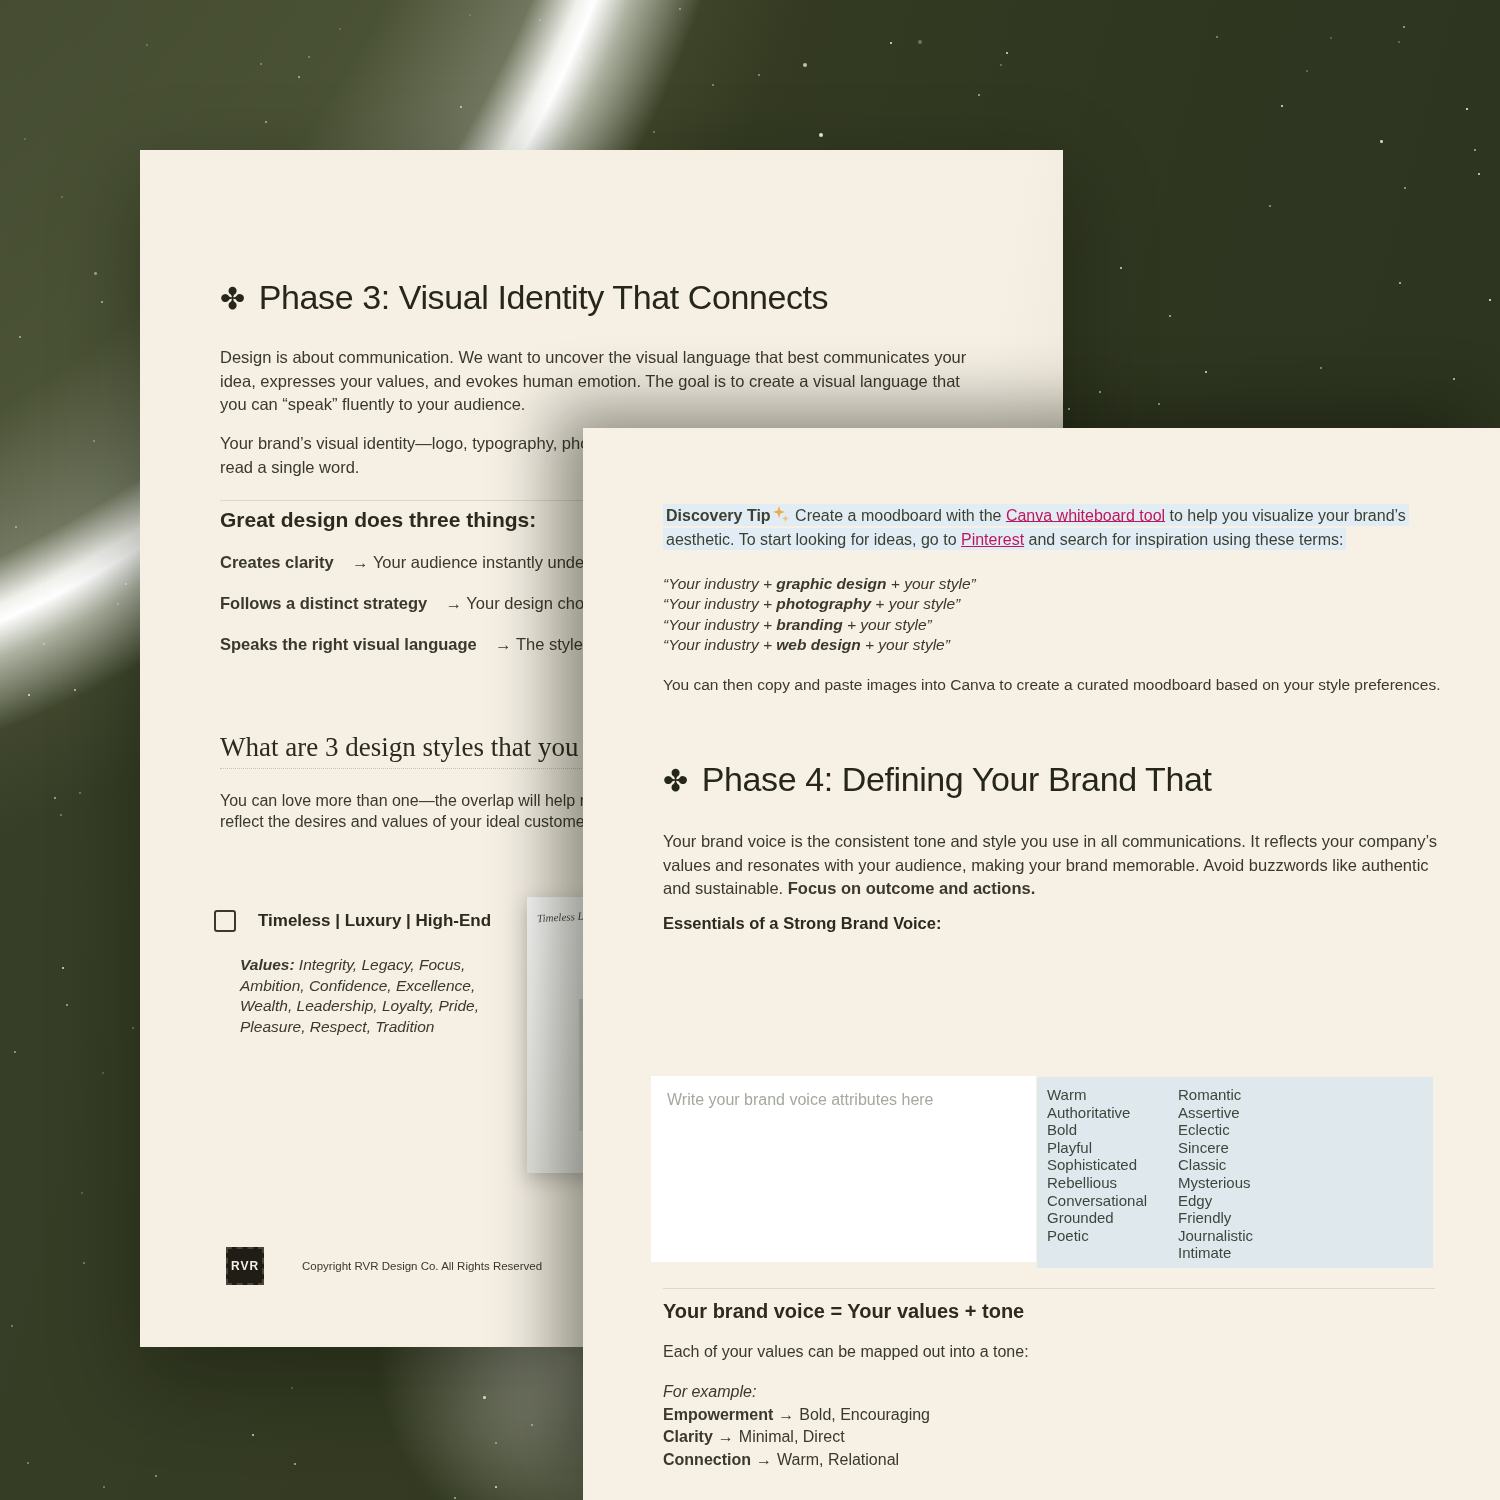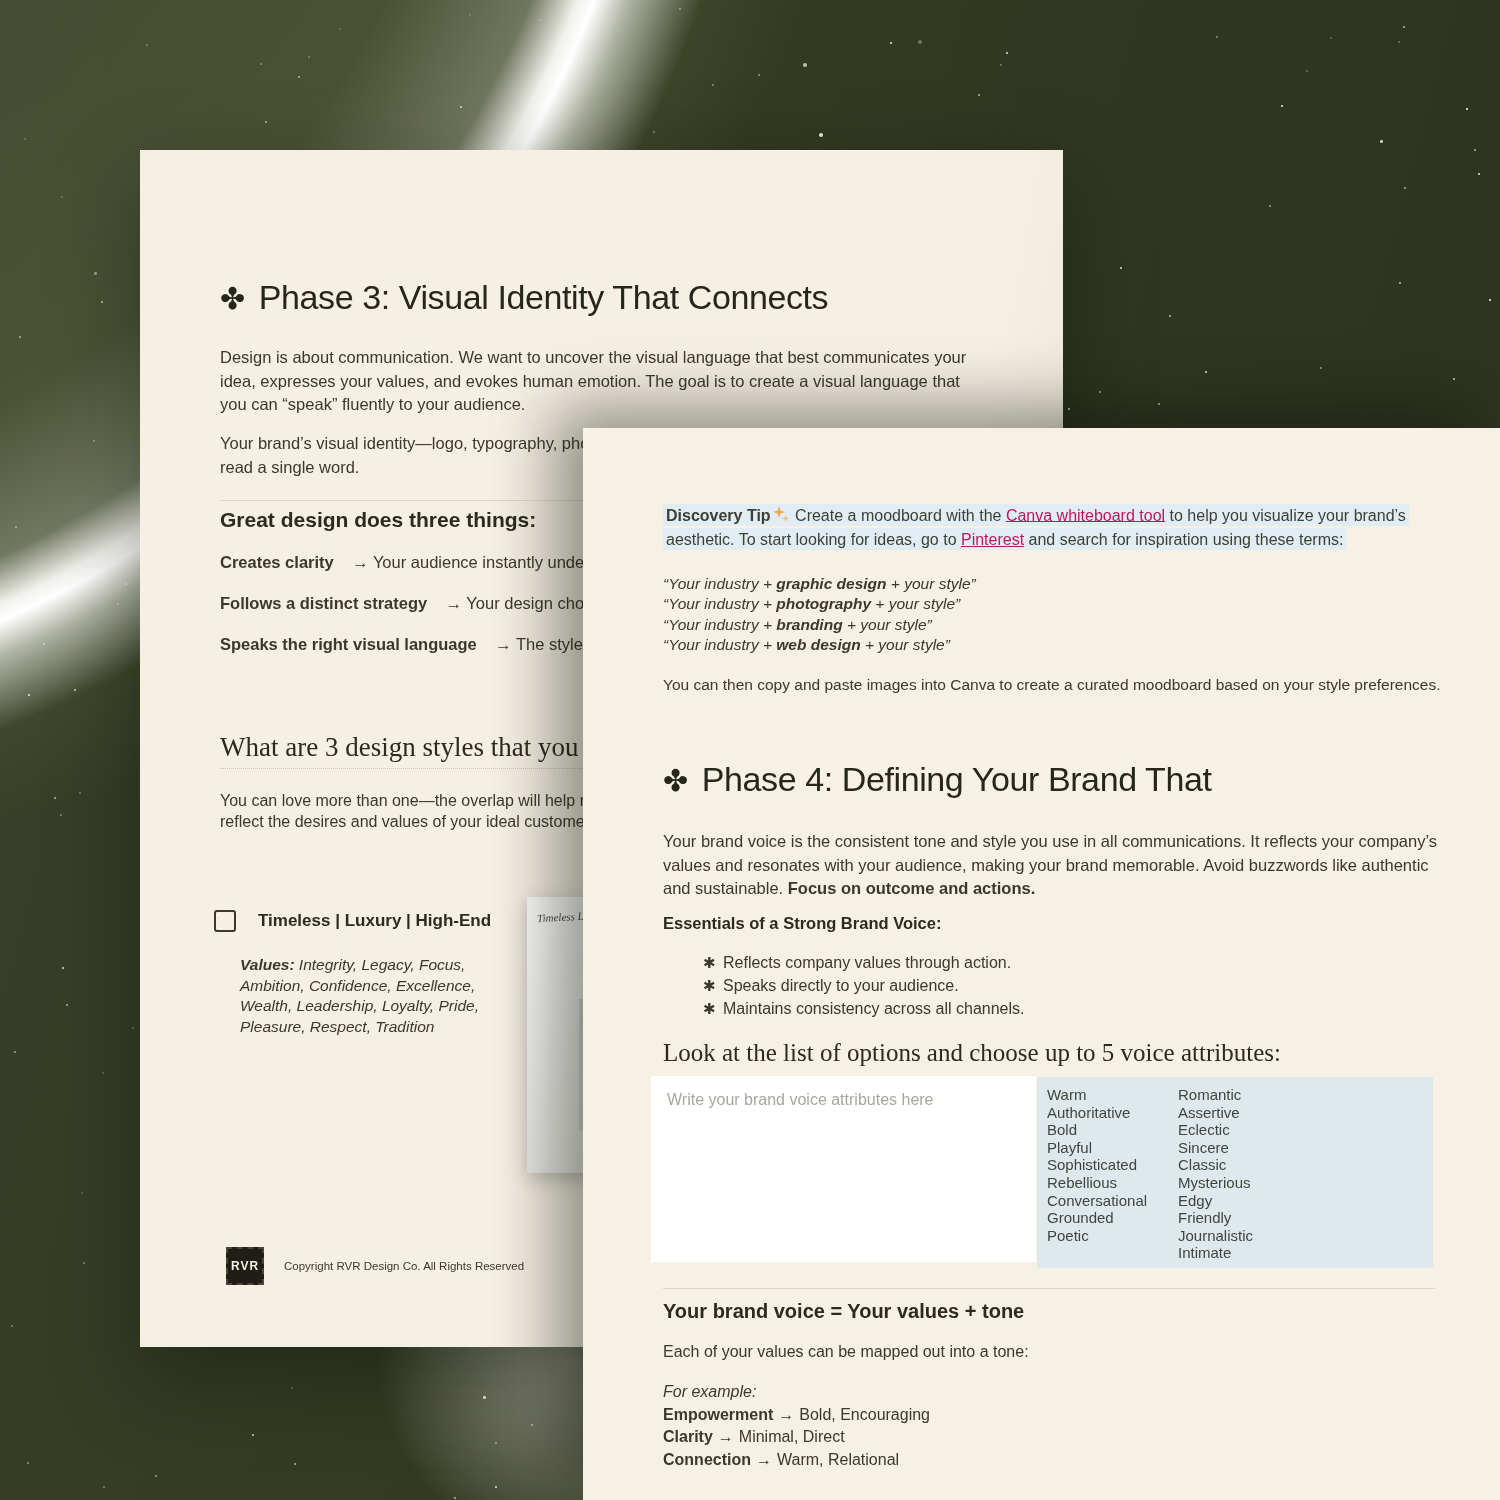--- a/index.html
+++ b/index.html
@@ -381,21 +381,21 @@
       <span style="width:18px;height:18px;border:2px solid #3a392b;border-radius:3px;display:inline-block;background:#f5efe4;"></span>
       <span style="margin-left:22px;font-size:17px;font-weight:700;color:#2c2b1d;white-space:nowrap;">Timeless | Luxury | High-End</span>
     </div>
 
     <div class="abs values" style="left:100px;top:805px;">
       <span style="font-weight:700;">Values:</span><span> Integrity, Legacy, Focus, Ambition, Confidence, Excellence, Wealth, Leadership, Loyalty, Pride, Pleasure, Respect, Tradition</span>
     </div>
 
     <div class="abs" style="left:86px;top:1097px;display:flex;align-items:center;">
       <span class="logo-stamp">RVR</span>
-      <span class="footer-txt" style="margin-left:20px;">Copyright RVR Design Co. All Rights Reserved</span>
+      <span class="footer-txt" style="margin-left:38px;">Copyright RVR Design Co. All Rights Reserved</span>
     </div>
   </div>
 
   <div class="abs mini-card">
     <div class="script">Timeless L</div>
     <div class="thumb"></div>
   </div>
 
   <div class="abs page page-front">
 
@@ -418,27 +418,21 @@
     <div class="abs title" style="left:80px;top:332px;">
       <span class="clover">✤</span><span>Phase 4: Defining Your Brand That</span>
     </div>
 
     <div class="abs body" style="left:80px;top:402px;width:775px;">
       <span>Your brand voice is the consistent tone and style you use in all communications. It reflects your company’s values and resonates with your audience, making your brand memorable. Avoid buzzwords like authentic and sustainable. </span><b>Focus on outcome and actions.</b>
     </div>
 
     <div class="abs" style="left:80px;top:486px;font-size:16.5px;font-weight:700;color:#2c2b1d;white-space:nowrap;">Essentials of a Strong Brand Voice:</div>
 
-    <div class="abs" style="left:120px;top:523px;">
-      <div class="bullet-row"><span class="bullet-glyph">✱</span><span>Reflects company values through action.</span></div>
-      <div class="bullet-row"><span class="bullet-glyph">✱</span><span>Speaks directly to your audience.</span></div>
-      <div class="bullet-row"><span class="bullet-glyph">✱</span><span>Maintains consistency across all channels.</span></div>
-    </div>
-
-    <div class="abs serif-h" style="left:80px;top:611px;font-size:25px;">Look at the list of options and choose up to 5 voice attributes:</div>
+
 
     <textarea class="abs voice-input" style="left: 68px; top: 648px;" placeholder="Write your brand voice attributes here"></textarea>
 
     <div class="abs attr-box" style="left:454px;top:649px;">
       <div class="attr-col c1">Warm
 Authoritative
 Bold
 Playful
 Sophisticated
 Rebellious

